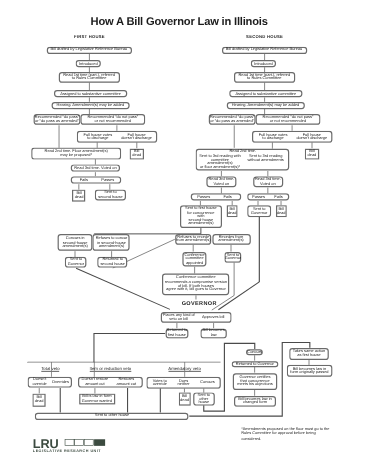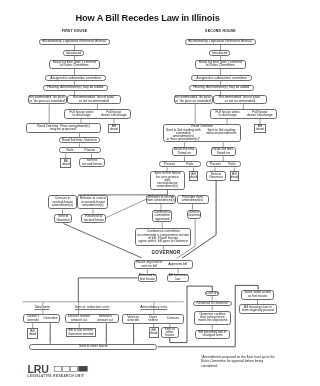--- a/index.html
+++ b/index.html
@@ -96,21 +96,21 @@
       <line x1="133.6" y1="323.6" x2="133.6" y2="343.7" stroke="#4a4a4a" stroke-width="0.9"></line>
       <line x1="153.7" y1="323.6" x2="153.7" y2="327.2" stroke="#4a4a4a" stroke-width="0.55"></line>
       <line x1="169.8" y1="323.6" x2="169.8" y2="327.2" stroke="#4a4a4a" stroke-width="0.55"></line>
       <line x1="212.2" y1="296" x2="212.2" y2="300.5" stroke="#4a4a4a" stroke-width="0.55"></line>
       <line x1="212.2" y1="305.8" x2="212.2" y2="310.5" stroke="#4a4a4a" stroke-width="0.55"></line>
       <line x1="212.2" y1="324.8" x2="212.2" y2="329.8" stroke="#4a4a4a" stroke-width="0.55"></line>
       <line x1="257.5" y1="299.8" x2="257.5" y2="304.1" stroke="#4a4a4a" stroke-width="0.55"></line>
       <path d="M169.8 337.8 L169.8 342.6 L187.0 342.6 L187.0 286.1 L212.3 286.1 L212.3 290.9" fill="none" stroke="#4a4a4a" stroke-width="0.95"></path>
       <path d="M157.7 346.8 L235.2 346.8 L235.2 285.4 L258.2 285.4 L258.2 289.7" fill="none" stroke="#4a4a4a" stroke-width="0.95"></path>
     </svg>
-  <h1 class="title">How A Bill Recedes Law in Illinois</h1>
+  <h1 class="title">How A Bill Governor Law in Illinois</h1>
   <div class="colhdr" style="left:74.5px;top:28.6px;">FIRST HOUSE</div>
   <div class="colhdr" style="left:220.5px;top:28.6px;">SECOND HOUSE</div>
   <div class="gov" style="left:166px;top:250.4px;">GOVERNOR</div>
   <div class="seclbl" style="left:42px;top:304.5px;">Total veto</div>
   <div class="seclbl" style="left:92px;top:304.5px;">Item or reduction veto</div>
   <div class="seclbl" style="left:153.8px;top:304.5px;">Amendatory veto</div>
   <div class="note fn" style="left:201px;top:355px;width:74px;">*Amendments proposed on the floor must go to the Rules Committee for approval before being considered.</div>
   <div class="logo-wrap" style="left:25.5px;top:363px;">
     <svg width="64" height="16" viewBox="0 0 64 16">
       <g fill="#3b4a3f">

